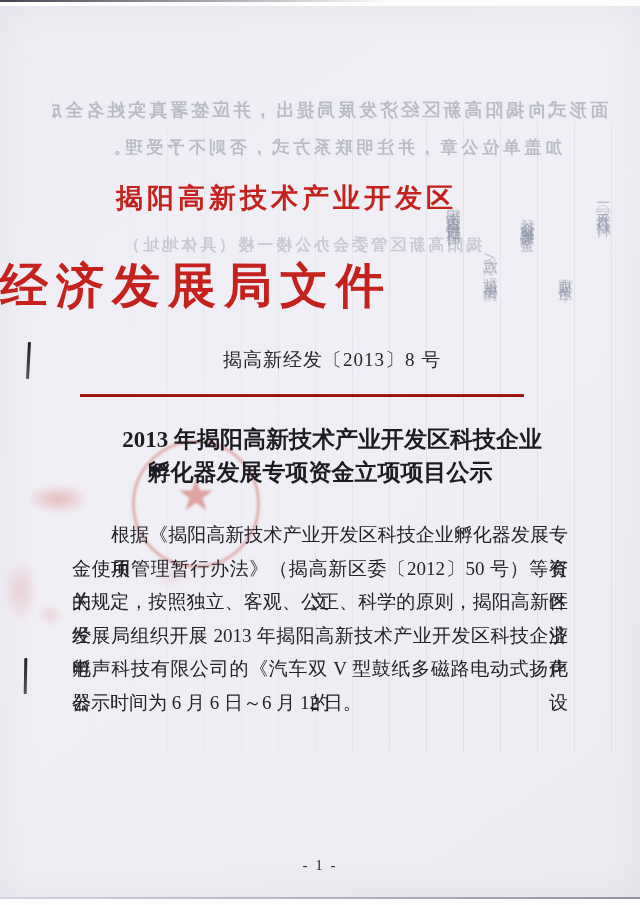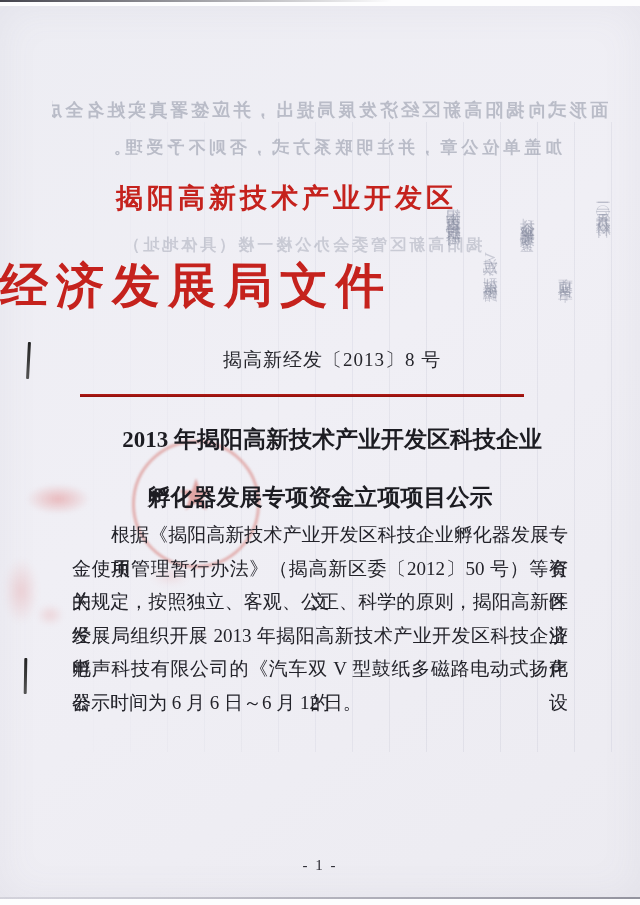--- a/index.html
+++ b/index.html
@@ -54,21 +54,21 @@
   .agency1{position:absolute;left:0;top:174px;width:573px;margin:0;text-align:center;
         font-size:27px;font-weight:bold;letter-spacing:4px;color:#c5221d;}
   .agency2{position:absolute;left:0;top:248px;width:640px;margin:0;text-align:left;
         font-size:48px;font-weight:bold;letter-spacing:8px;color:#c5221d;}
   .docnum{position:absolute;left:12px;top:341px;width:640px;text-align:center;
         font-size:19px;letter-spacing:1px;color:#26262c;}
   .redrule{position:absolute;left:80px;top:388px;width:444px;height:3px;
         background:linear-gradient(#b31c16,#8d0e0b);}
   .title1{position:absolute;left:12px;top:418px;width:640px;text-align:center;
         font-size:23px;font-weight:bold;color:#1c1c22;}
-  .title2{position:absolute;left:0;top:476px;width:640px;text-align:center;
+  .title2{position:absolute;left:0;top:451px;width:640px;text-align:center;
         font-size:23px;font-weight:bold;color:#1c1c22;}
   .bodytext{position:absolute;left:72px;top:512px;width:496px;
         font-size:19px;line-height:33.5px;color:#23232a;}
   .bline{text-align:justify;text-align-last:justify;text-justify:inter-ideograph;height:33.5px;overflow:visible;}
   .bline.indent{padding-left:39px;}
   .bline.last{text-align-last:left;}
   .pagenum{position:absolute;left:0;top:851px;width:640px;text-align:center;
         font-size:15px;letter-spacing:2px;color:#2a2a32;}
 </style>
 </head>

